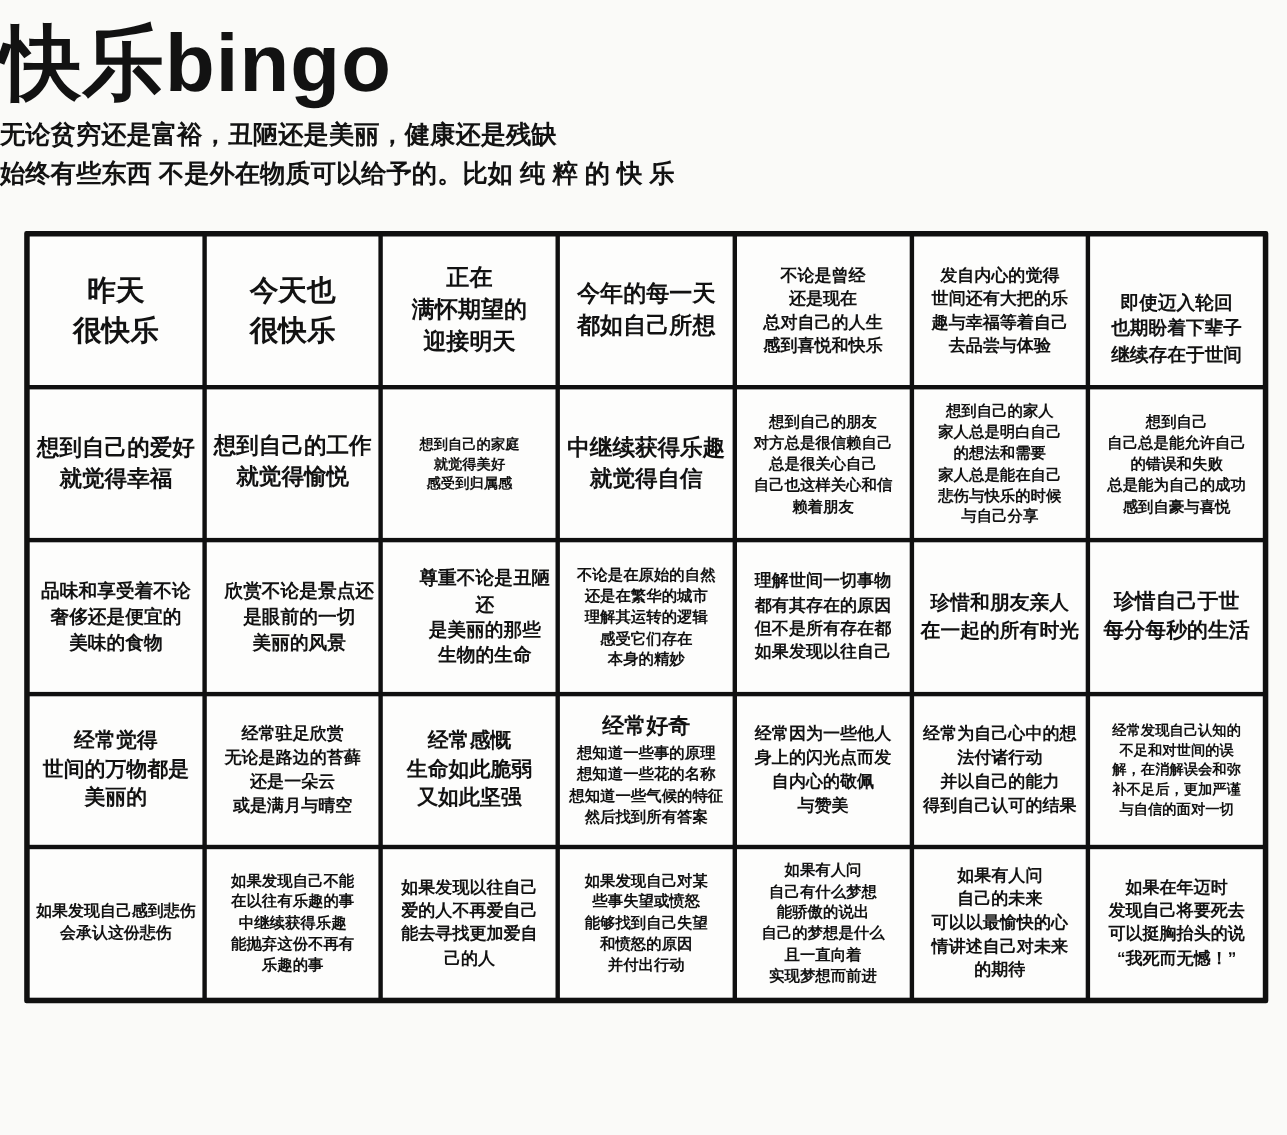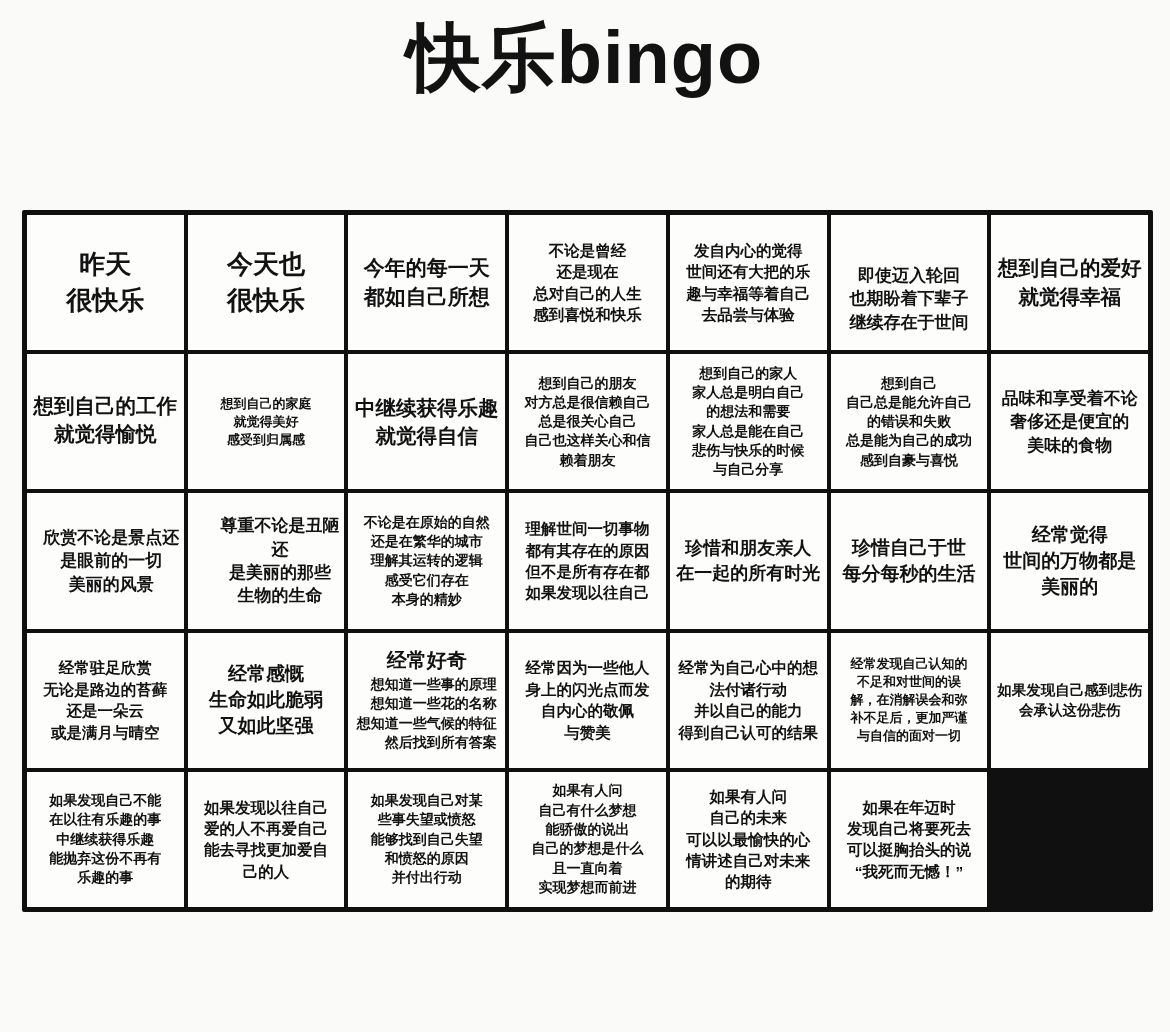--- a/index.html
+++ b/index.html
@@ -13,21 +13,20 @@
     width: 1170px;
     height: 1032px;
     background: var(--paper, #fafaf8);
     overflow: hidden;
   }
   .header {
     position: absolute;
     top: 0;
     left: 0;
     width: 1170px;
-    text-align: center;
   }
   .title {
     margin-top: 12px;
     font-size: 74px;
     font-weight: 800;
     letter-spacing: 1px;
     line-height: 1.25;
     color: var(--ink, #121212);
   }
   .subtitle {
@@ -72,30 +71,39 @@
     margin-bottom: 3px;
     line-height: 1.2;
   }
 </style>
 </head>
 <body>
 
 <div class="page">
   <div class="header">
     <div class="title">快乐bingo</div>
+    <div class="subtitle">
+      <span class="subtitle-line">无论贫穷还是富裕，丑陋还是美丽，健康还是残缺</span>
+      <span class="subtitle-line">始终有些东西 不是外在物质可以给予的。比如 纯 粹 的 快 乐</span>
+    </div>
   </div>
 
   <div class="grid">
       <div class="cell">
         <span class="cell-text" style="font-size: 26px;">昨天
 很快乐</span>
       </div>
       <div class="cell">
         <span class="cell-text" style="font-size: 26px;">今天也
 很快乐</span>
+      </div>
+      <div class="cell">
+        <span class="cell-text" style="font-size: 21px;">正在
+满怀期望的
+迎接明天</span>
       </div>
       <div class="cell">
         <span class="cell-text" style="font-size: 21px;">今年的每一天
 都如自己所想</span>
       </div>
       <div class="cell">
         <span class="cell-text" style="font-size: 15.5px;">不论是曾经
 还是现在
 总对自己的人生
 感到喜悦和快乐</span>
@@ -197,21 +205,21 @@
 还是一朵云
 或是满月与晴空</span>
       </div>
       <div class="cell">
         <span class="cell-text" style="font-size: 19px;">经常感慨
 生命如此脆弱
 又如此坚强</span>
       </div>
       <div class="cell">
         <span class="lead" style="font-size: 20px;">经常好奇</span>
-        <span class="cell-text" style="font-size: 14px; text-align: right;">想知道一些事的原理
+        <span class="cell-text" style="font-size: 14px;">想知道一些事的原理
 想知道一些花的名称
 想知道一些气候的特征
 然后找到所有答案</span>
       </div>
       <div class="cell">
         <span class="cell-text" style="font-size: 15.5px;">经常因为一些他人
 身上的闪光点而发
 自内心的敬佩
 与赞美</span>
       </div>

